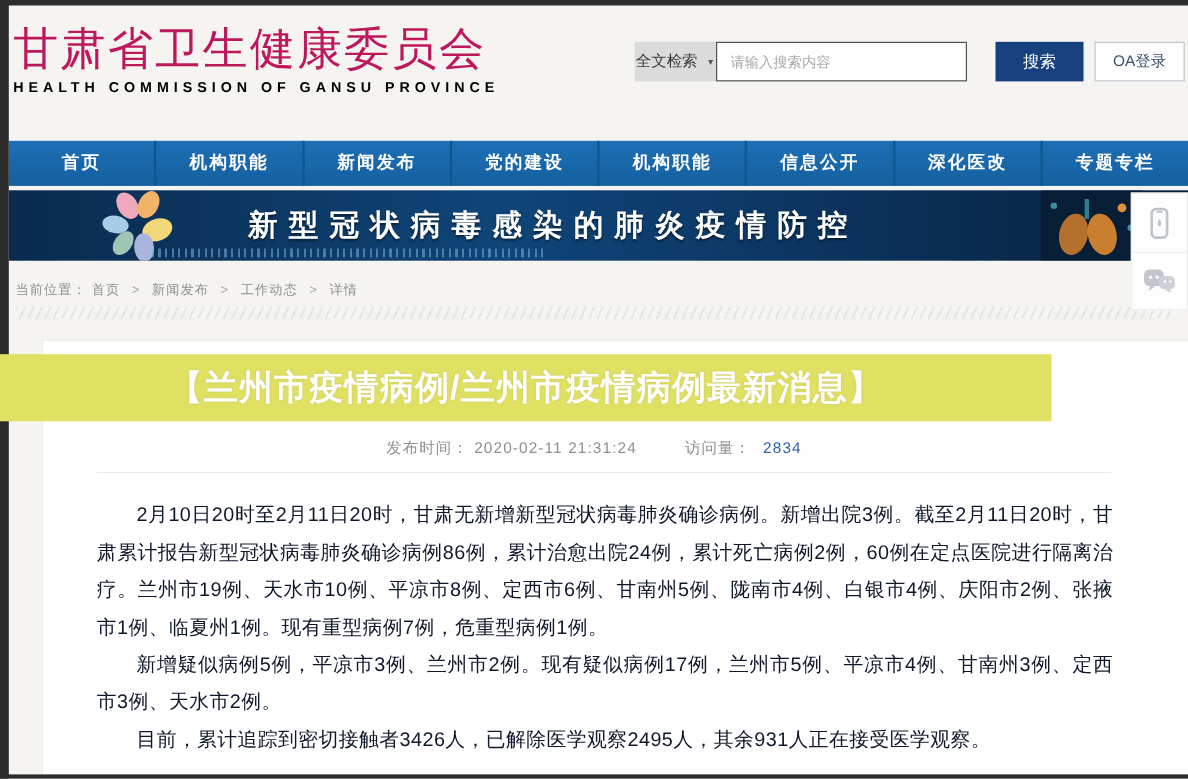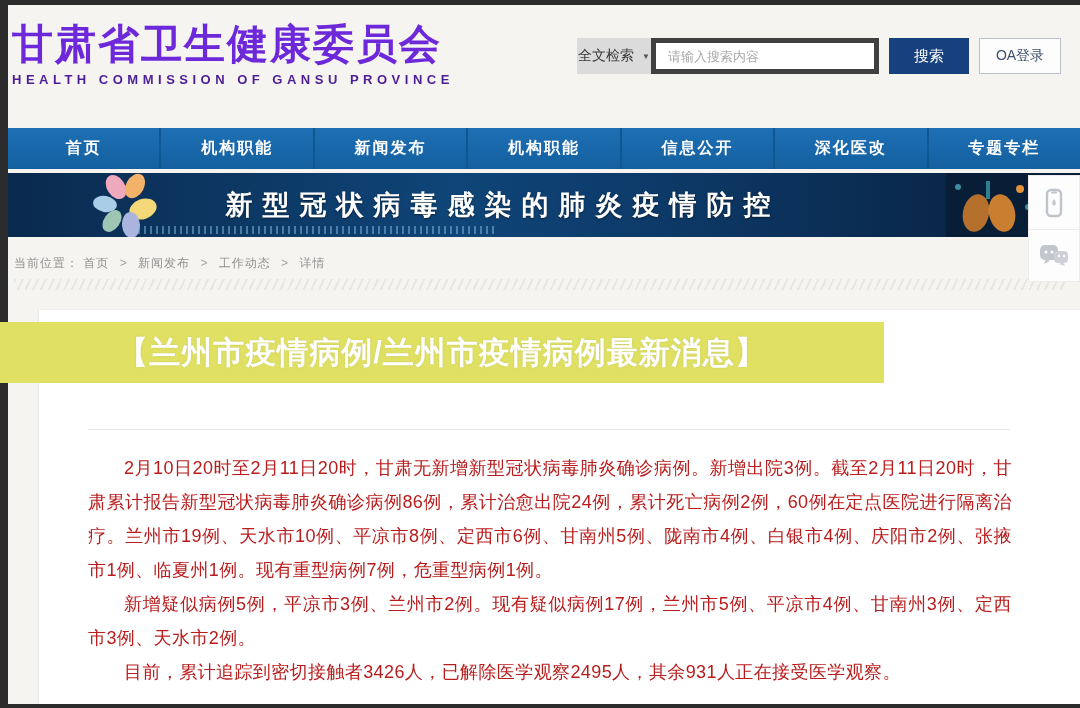--- a/index.html
+++ b/index.html
@@ -8,28 +8,28 @@
   .screen { position:absolute; inset:0; width:1080px; height:708px; background:#f5f4f1; }
 
   
   .edge-left  { position:absolute; left:0; top:0; width:8px; height:708px; background:#2c2c2c; z-index:3; }
   .edge-top   { position:absolute; left:0; top:0; width:1080px; height:5px; background:#2c2c2c; z-index:4; }
   .edge-bottom{ position:absolute; left:0; top:704px; width:1080px; height:4px; background:#2c2c2c; z-index:4; }
 
   
   .header { position:absolute; left:8px; top:5px; width:1072px; height:123px; background:#f5f4f1; }
   .logo { position:absolute; left:4px; top:17px; }
-  .logo-cn { font-size:41px; font-weight:bold; color:#6d28d9; letter-spacing:2px; line-height:1.1; }
-  .logo-en { font-size:13px; color:#4c1d95; letter-spacing:4.5px; margin-top:5px; font-weight:bold; }
+  .logo-cn { font-size:41px; font-weight:normal; color:#be185d; letter-spacing:2px; line-height:1.1; }
+  .logo-en { font-size:13px; color:#000000; letter-spacing:4.5px; margin-top:5px; font-weight:bold; }
   .search-bar { position:absolute; left:569px; top:33px; height:36px; display:flex; align-items:stretch; }
   .search-scope { width:74px; background:#dbdbdb; color:#3a3a3a; font-size:14px; display:flex; align-items:center; justify-content:center; gap:8px; cursor:pointer; }
   .search-scope .caret { font-size:8px; color:#555; }
-  .search-input { width:228px; border:5px solid #404040; background:#fff; font-size:13px; padding:0 12px; color:#333; outline:none; }
+  .search-input { width:228px; border:1px solid #404040; background:#fff; font-size:13px; padding:0 12px; color:#333; outline:none; }
   .search-input::placeholder { color:#a9a9a9; }
-  .search-btn { width:80px; margin-left:10px; background:#17417e; color:#fff; font-size:15px; border:none; cursor:pointer; font-family:Liberation Mono, monospace; }
+  .search-btn { width:80px; margin-left:26px; background:#17417e; color:#fff; font-size:15px; border:none; cursor:pointer; font-family:Liberation Mono, monospace; }
   .oa-btn { width:82px; margin-left:10px; background:#fdfdfd; color:#3c4f6b; font-size:14px; border:1px solid #b9c0c9; cursor:pointer; font-family:inherit; }
 
   
   .nav { position:absolute; left:8px; top:128px; width:1072px; height:41px; display:flex; background:linear-gradient(#1e6fb5,#14609f); z-index:2; }
   .nav-item { flex:1; display:flex; align-items:center; justify-content:center; color:#fff; font-size:16px; font-weight:bold; letter-spacing:2px; cursor:pointer; border-right:2px solid #0f578f; }
   .nav-item:last-child { border-right:none; }
 
   
   .banner { position:absolute; left:8px; top:173px; width:1072px; height:64px; background:linear-gradient(90deg,#0a2a4e 0%,#0f4578 42%,#0d3a69 60%,#081f3c 100%); overflow:hidden; }
   .banner-title { position:absolute; left:0; right:110px; top:0; height:64px; display:flex; align-items:center; justify-content:center; color:#fff; font-size:27px; font-weight:600; letter-spacing:10px; text-shadow:0 1px 2px rgba(0,0,0,.5); white-space:nowrap;padding-left:28px; }
@@ -47,32 +47,32 @@
   .breadcrumb { position:absolute; left:14px; top:255px; font-size:12px; color:#909090; letter-spacing:1px; }
   .breadcrumb a { color:#909090; text-decoration:none; cursor:pointer; }
   .crumb-sep { margin:0 6px; color:#a5a5a5; }
   .hatch { position:absolute; left:14px; top:279px; width:1054px; height:11px;
      background:repeating-linear-gradient(115deg,#e6e6e3 0 2px, transparent 2px 7px); }
 
   
   .card { position:absolute; left:38px; top:309px; width:1042px; height:395px; background:#fff; border-left:1px solid #e8e8e5; border-top:1px solid #efefed; }
 
   
-  .overlay-bar { position:absolute; left:0; top:322px; width:884px; height:61px; background:#e0e162; z-index:6; display:flex; align-items:center; justify-content:center; }
+  .overlay-bar { position:absolute; left:0; top:322px; width:956px; height:61px; background:#e0e162; z-index:6; display:flex; align-items:center; justify-content:center; }
   .overlay-title { color:#fff; font-size:31px; font-weight:bold; letter-spacing:1px; text-shadow:0 0 2px rgba(150,150,120,.35); white-space:nowrap; }
 
   
   .meta { position:absolute; left:0; top:399px; width:1080px; text-align:center; font-size:14px; color:#8f8f8f; letter-spacing:1px; z-index:7; }
   .meta .views-count { color:#2d5fae; margin-left:6px; }
   .meta .gap { display:inline-block; width:34px; }
   .meta-divider { position:absolute; left:88px; top:429px; width:922px; height:1px; background:#ebebeb; z-index:7; }
 
   
   .article { position:absolute; left:88px; top:451px; width:924px; z-index:7; }
-  .article p { font-size:18px; color:#b91c1c; line-height:34px; text-indent:2em; text-align:justify; letter-spacing:0.4px; }
+  .article p { font-size:18px; color:#0f172a; line-height:34px; text-indent:2em; text-align:justify; letter-spacing:0.4px; }
 </style>
 </head>
 <body>
 
 <div class="screen">
 
   <div class="header">
     <div class="logo">
       <div class="logo-cn">甘肃省卫生健康委员会</div>
       <div class="logo-en">HEALTH COMMISSION OF GANSU PROVINCE</div>
@@ -85,20 +85,21 @@
       <input class="search-input" type="text" placeholder="请输入搜索内容" style="">
       <button class="search-btn">搜索</button>
       <button class="oa-btn">OA登录</button>
     </div>
   </div>
 
   <div class="nav">
     <div class="nav-item">首页</div>
     <div class="nav-item">机构职能</div>
     <div class="nav-item">新闻发布</div>
+    <div class="nav-item">党的建设</div>
     <div class="nav-item">机构职能</div>
     <div class="nav-item">信息公开</div>
     <div class="nav-item">深化医改</div>
     <div class="nav-item">专题专栏</div>
   </div>
 
   <div class="banner">
     <svg class="banner-flower" width="72" height="68" viewBox="0 0 72 68">
       <g>
         <ellipse cx="26" cy="16" rx="9" ry="13" fill="#efa9bd" transform="rotate(-32 26 16)"></ellipse>
@@ -155,20 +156,27 @@
     <a>详情</a>
   </div>
   <div class="hatch"></div>
 
   <div class="card"></div>
 
   <div class="overlay-bar">
     <div class="overlay-title">【兰州市疫情病例/兰州市疫情病例最新消息】</div>
   </div>
 
+  <div class="meta">
+    <span>发布时间：</span>
+    <span>2020-02-11 21:31:24</span>
+    <span class="gap"></span>
+    <span>访问量：</span>
+    <span class="views-count">2834</span>
+  </div>
   <div class="meta-divider"></div>
 
   <div class="article">
     <p>2月10日20时至2月11日20时，甘肃无新增新型冠状病毒肺炎确诊病例。新增出院3例。截至2月11日20时，甘肃累计报告新型冠状病毒肺炎确诊病例86例，累计治愈出院24例，累计死亡病例2例，60例在定点医院进行隔离治疗。兰州市19例、天水市10例、平凉市8例、定西市6例、甘南州5例、陇南市4例、白银市4例、庆阳市2例、张掖市1例、临夏州1例。现有重型病例7例，危重型病例1例。</p>
     <p>新增疑似病例5例，平凉市3例、兰州市2例。现有疑似病例17例，兰州市5例、平凉市4例、甘南州3例、定西市3例、天水市2例。</p>
     <p>目前，累计追踪到密切接触者3426人，已解除医学观察2495人，其余931人正在接受医学观察。</p>
   </div>
 
   <div class="edge-left"></div>
   <div class="edge-top"></div>

